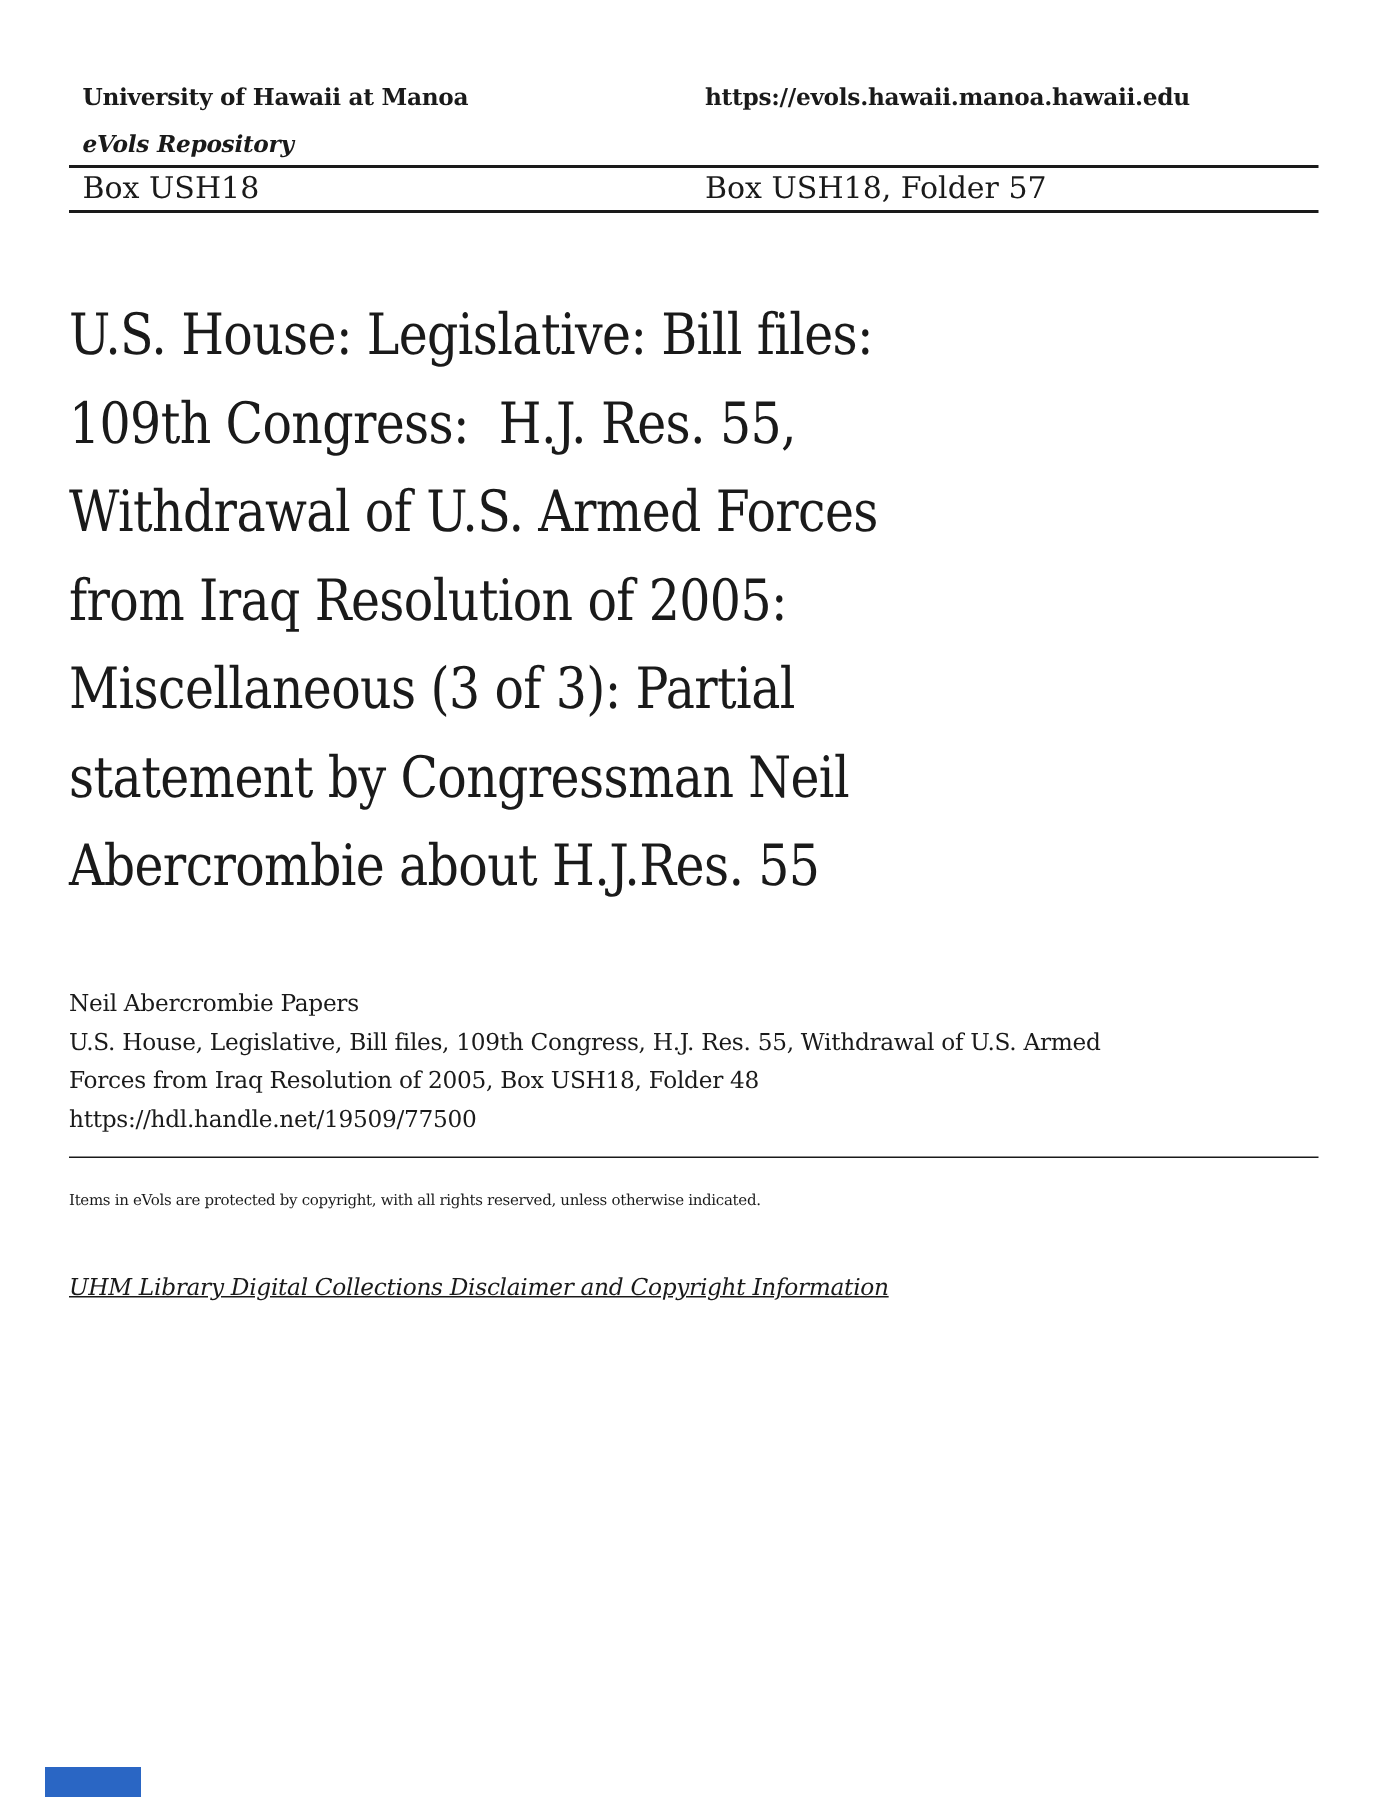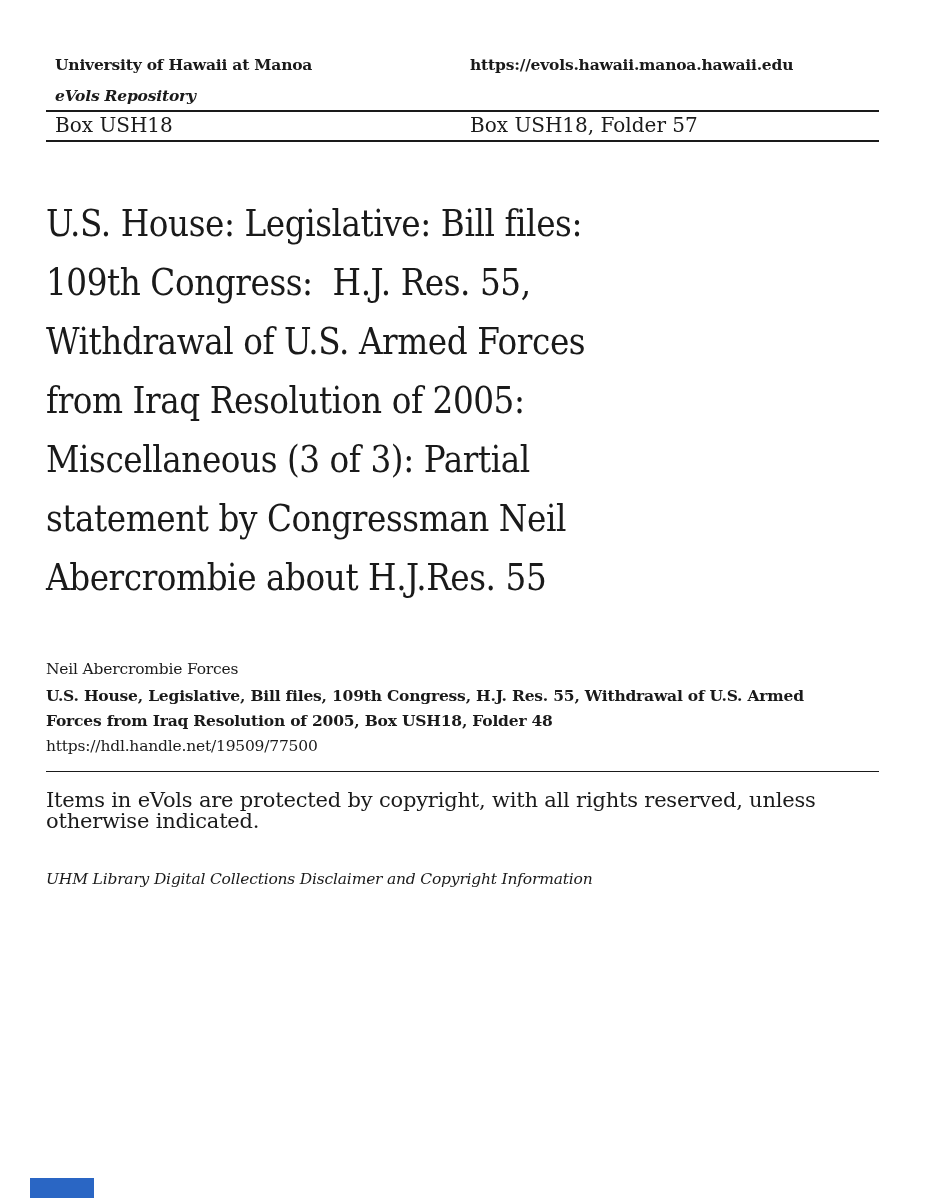--- a/index.html
+++ b/index.html
@@ -56,37 +56,38 @@
     transform-origin: 0 0;
     width: 116%;
   }
   
   .citation {
     margin-top: 50px;
     font-size: 15.5px;
     line-height: 25.5px;
     letter-spacing: -0.2px;
   }
-  .prewrap { white-space: pre-wrap; font-weight: bold; }
+  .prewrap { white-space: pre-wrap; }
   .rule-thin {
     border-top-width: 1.5px;
     margin-top: 12px;
   }
   .rights {
     margin-top: 18px;
-    font-size: 21px;
+    font-size: 10px;
     line-height: 21px;
     letter-spacing: -0.2px;
   }
   .disclaimer {
     margin-top: 37px;
     font-size: 15.5px;
     line-height: 21px;
     font-style: italic;
     letter-spacing: -0.2px;
+    text-decoration: underline;
   }
   .blue-bar {
     position: absolute;
     left: 30px;
     top: 1178px;
     width: 64px;
     height: 20px;
   }
 </style>
 </head>
@@ -117,21 +118,21 @@
 
   <h1 class="doc-title">U.S. House: Legislative: Bill files:
 109th Congress:  H.J. Res. 55,
 Withdrawal of U.S. Armed Forces
 from Iraq Resolution of 2005:
 Miscellaneous (3 of 3): Partial
 statement by Congressman Neil
 Abercrombie about H.J.Res. 55</h1>
 
   <div class="citation">
-    <div>Neil Abercrombie Forces</div>
+    <div>Neil Abercrombie Papers</div>
     <div class="prewrap">U.S. House, Legislative, Bill files, 109th Congress, H.J. Res. 55, Withdrawal of U.S. Armed
 Forces from Iraq Resolution of 2005, Box USH18, Folder 48</div>
     <div>https://hdl.handle.net/19509/77500</div>
   </div>
 
   <hr class="rule rule-thin" style="border-top-color: rgb(26, 26, 26);">
 
   <p class="rights">Items in eVols are protected by copyright, with all rights reserved, unless otherwise indicated.</p>
 
   <p class="disclaimer">UHM Library Digital Collections Disclaimer and Copyright Information</p>

